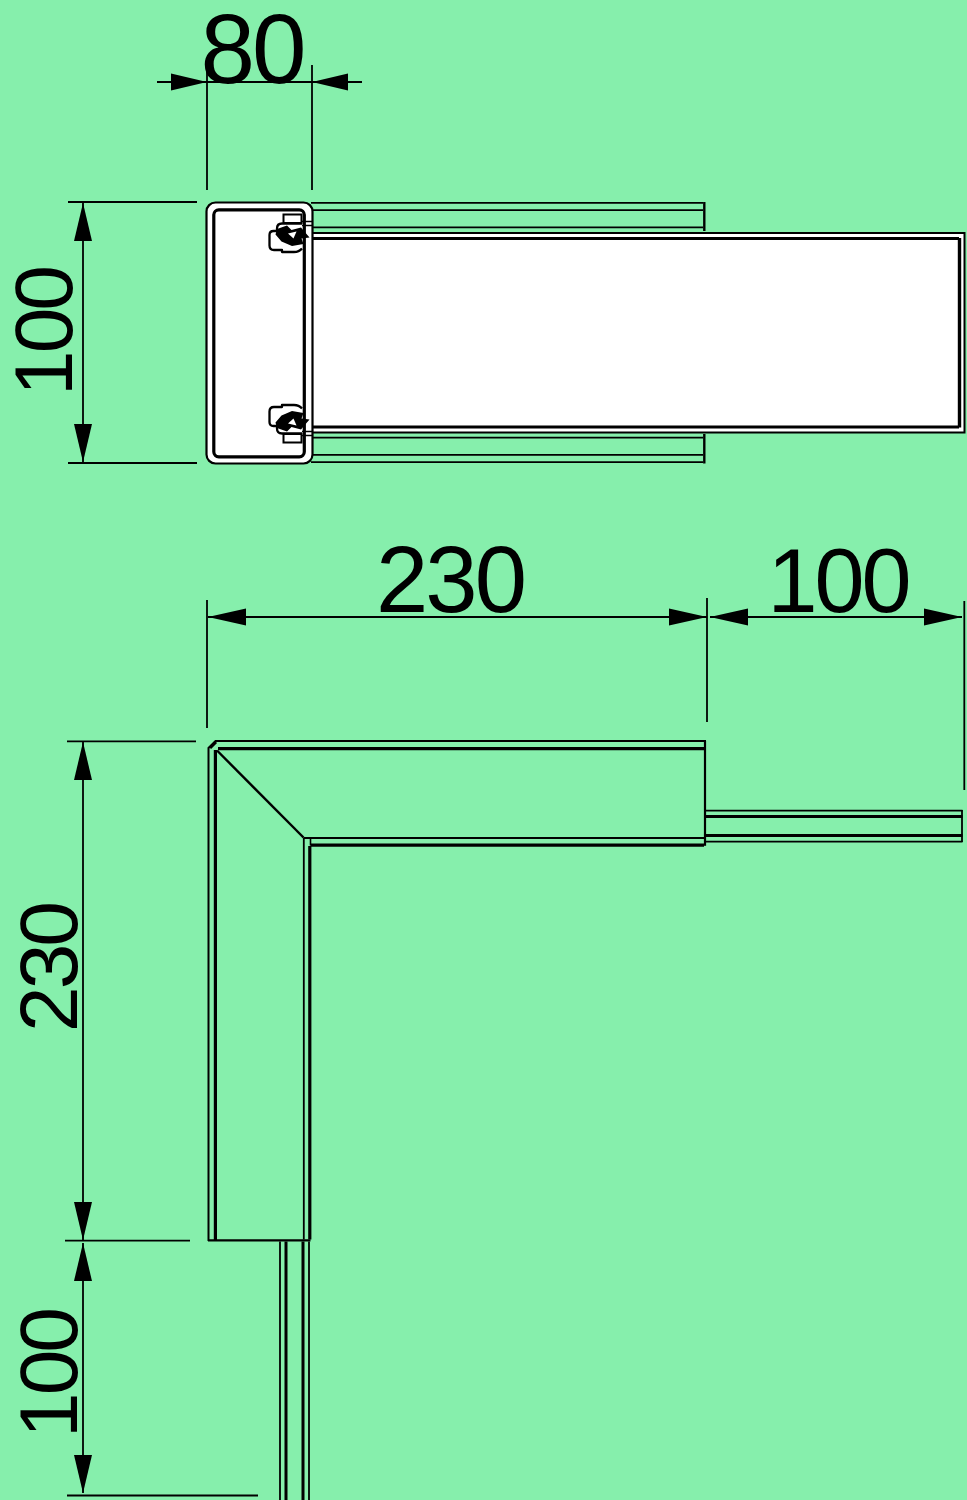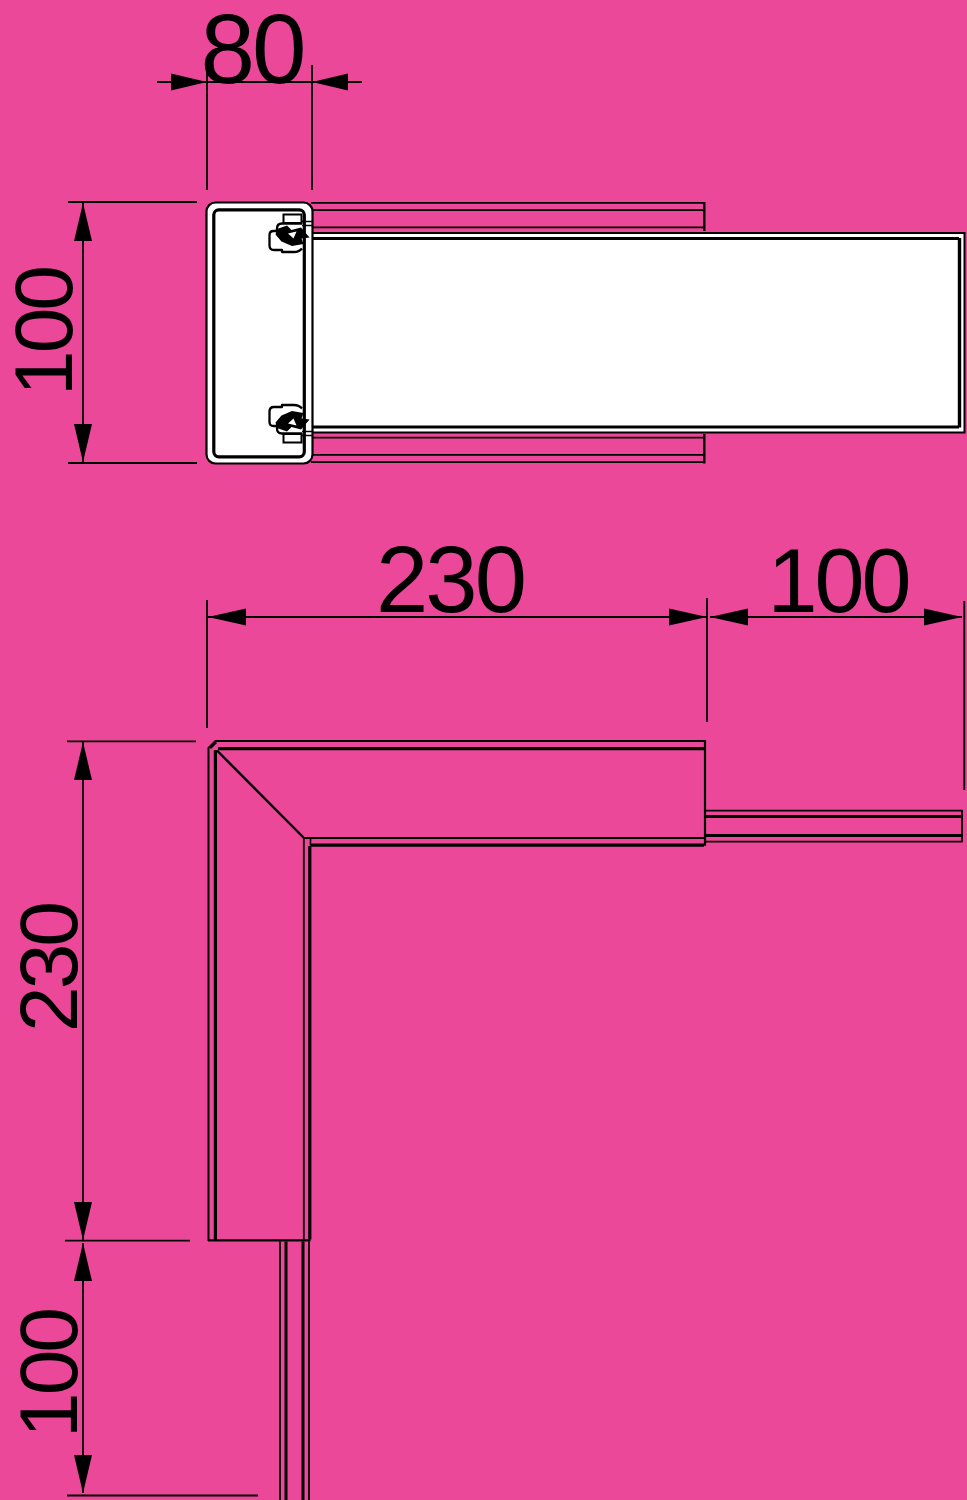--- a/index.html
+++ b/index.html
@@ -4,21 +4,21 @@
 <style>
   html, body {
     margin: 0;
     padding: 0;
     background: #ffffff;
   }
   .stage {
     position: relative;
     width: 967px;
     height: 1500px;
-    background: #ec4899;
+    background: #86efac;
     overflow: hidden;
     font-family: "Liberation Sans", sans-serif;
   }
   svg { display: block; }
   .dim-label {
     font-family: "Liberation Sans", sans-serif;
     fill: #000000;
     letter-spacing: -3px;
   }
 </style>

